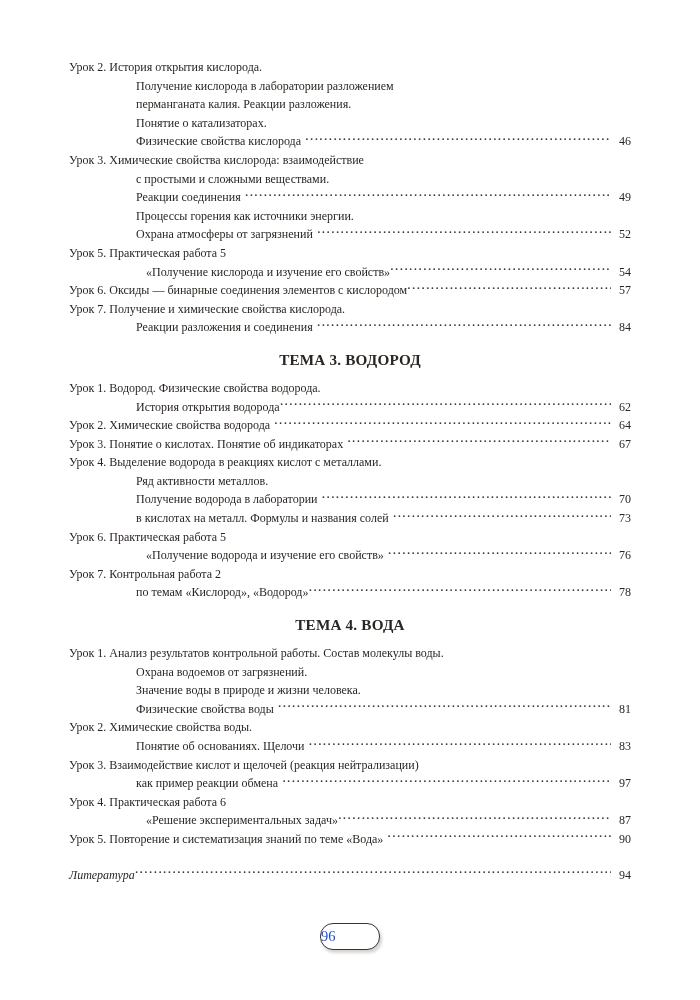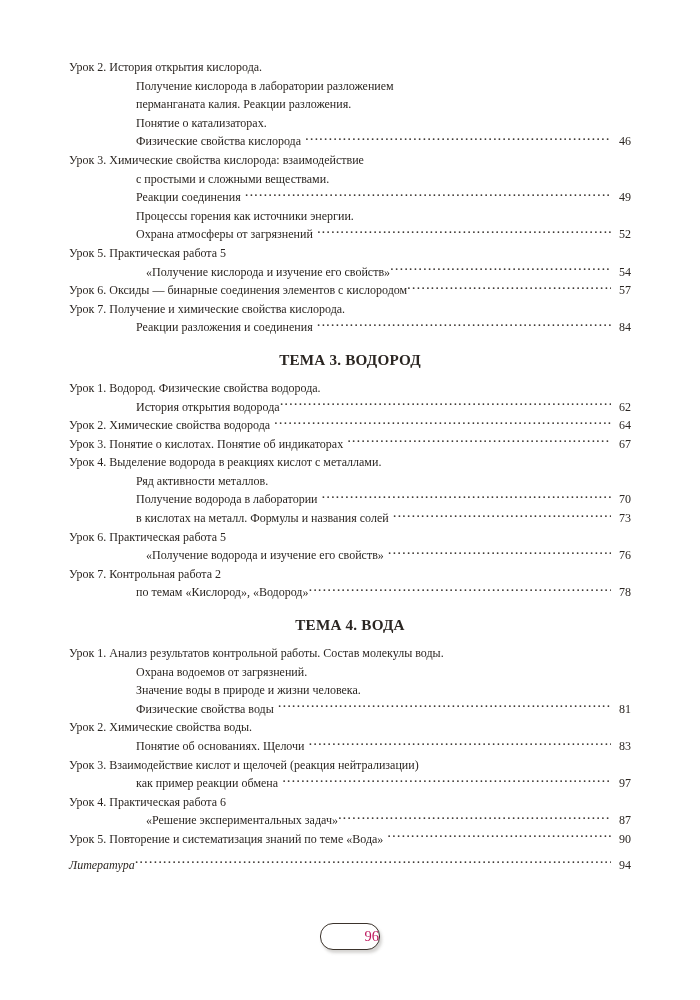--- a/index.html
+++ b/index.html
@@ -79,21 +79,21 @@
   .section-head {
     text-align: center;
     font-weight: bold;
     font-size: 15.2px;
     letter-spacing: 0.2px;
     margin-top: 14px;
     margin-bottom: 10px;
   }
 
   .lit {
-    margin-top: 7px;
+    margin-top: 17px;
   }
   .lit .txt {
     font-style: italic;
   }
 
   
   .footer {
     position: absolute;
     left: 0;
     top: 923px;
@@ -102,23 +102,23 @@
     justify-content: center;
   }
   .page-badge {
     width: 58px;
     height: 25px;
     border: 1.5px solid #3b332c;
     border-radius: 13px;
     background: #ffffff;
     display: flex;
     align-items: center;
-    justify-content: flex-end;
+    justify-content: flex-start;
     font-size: 14.5px;
-    color: #be185d;
+    color: #1d4ed8;
     box-shadow: 2px 3px 3px rgba(120,115,110,0.30);
   }
 </style>
 </head>
 <body>
 
 <div class="page">
 
   <div class="toc">
 

